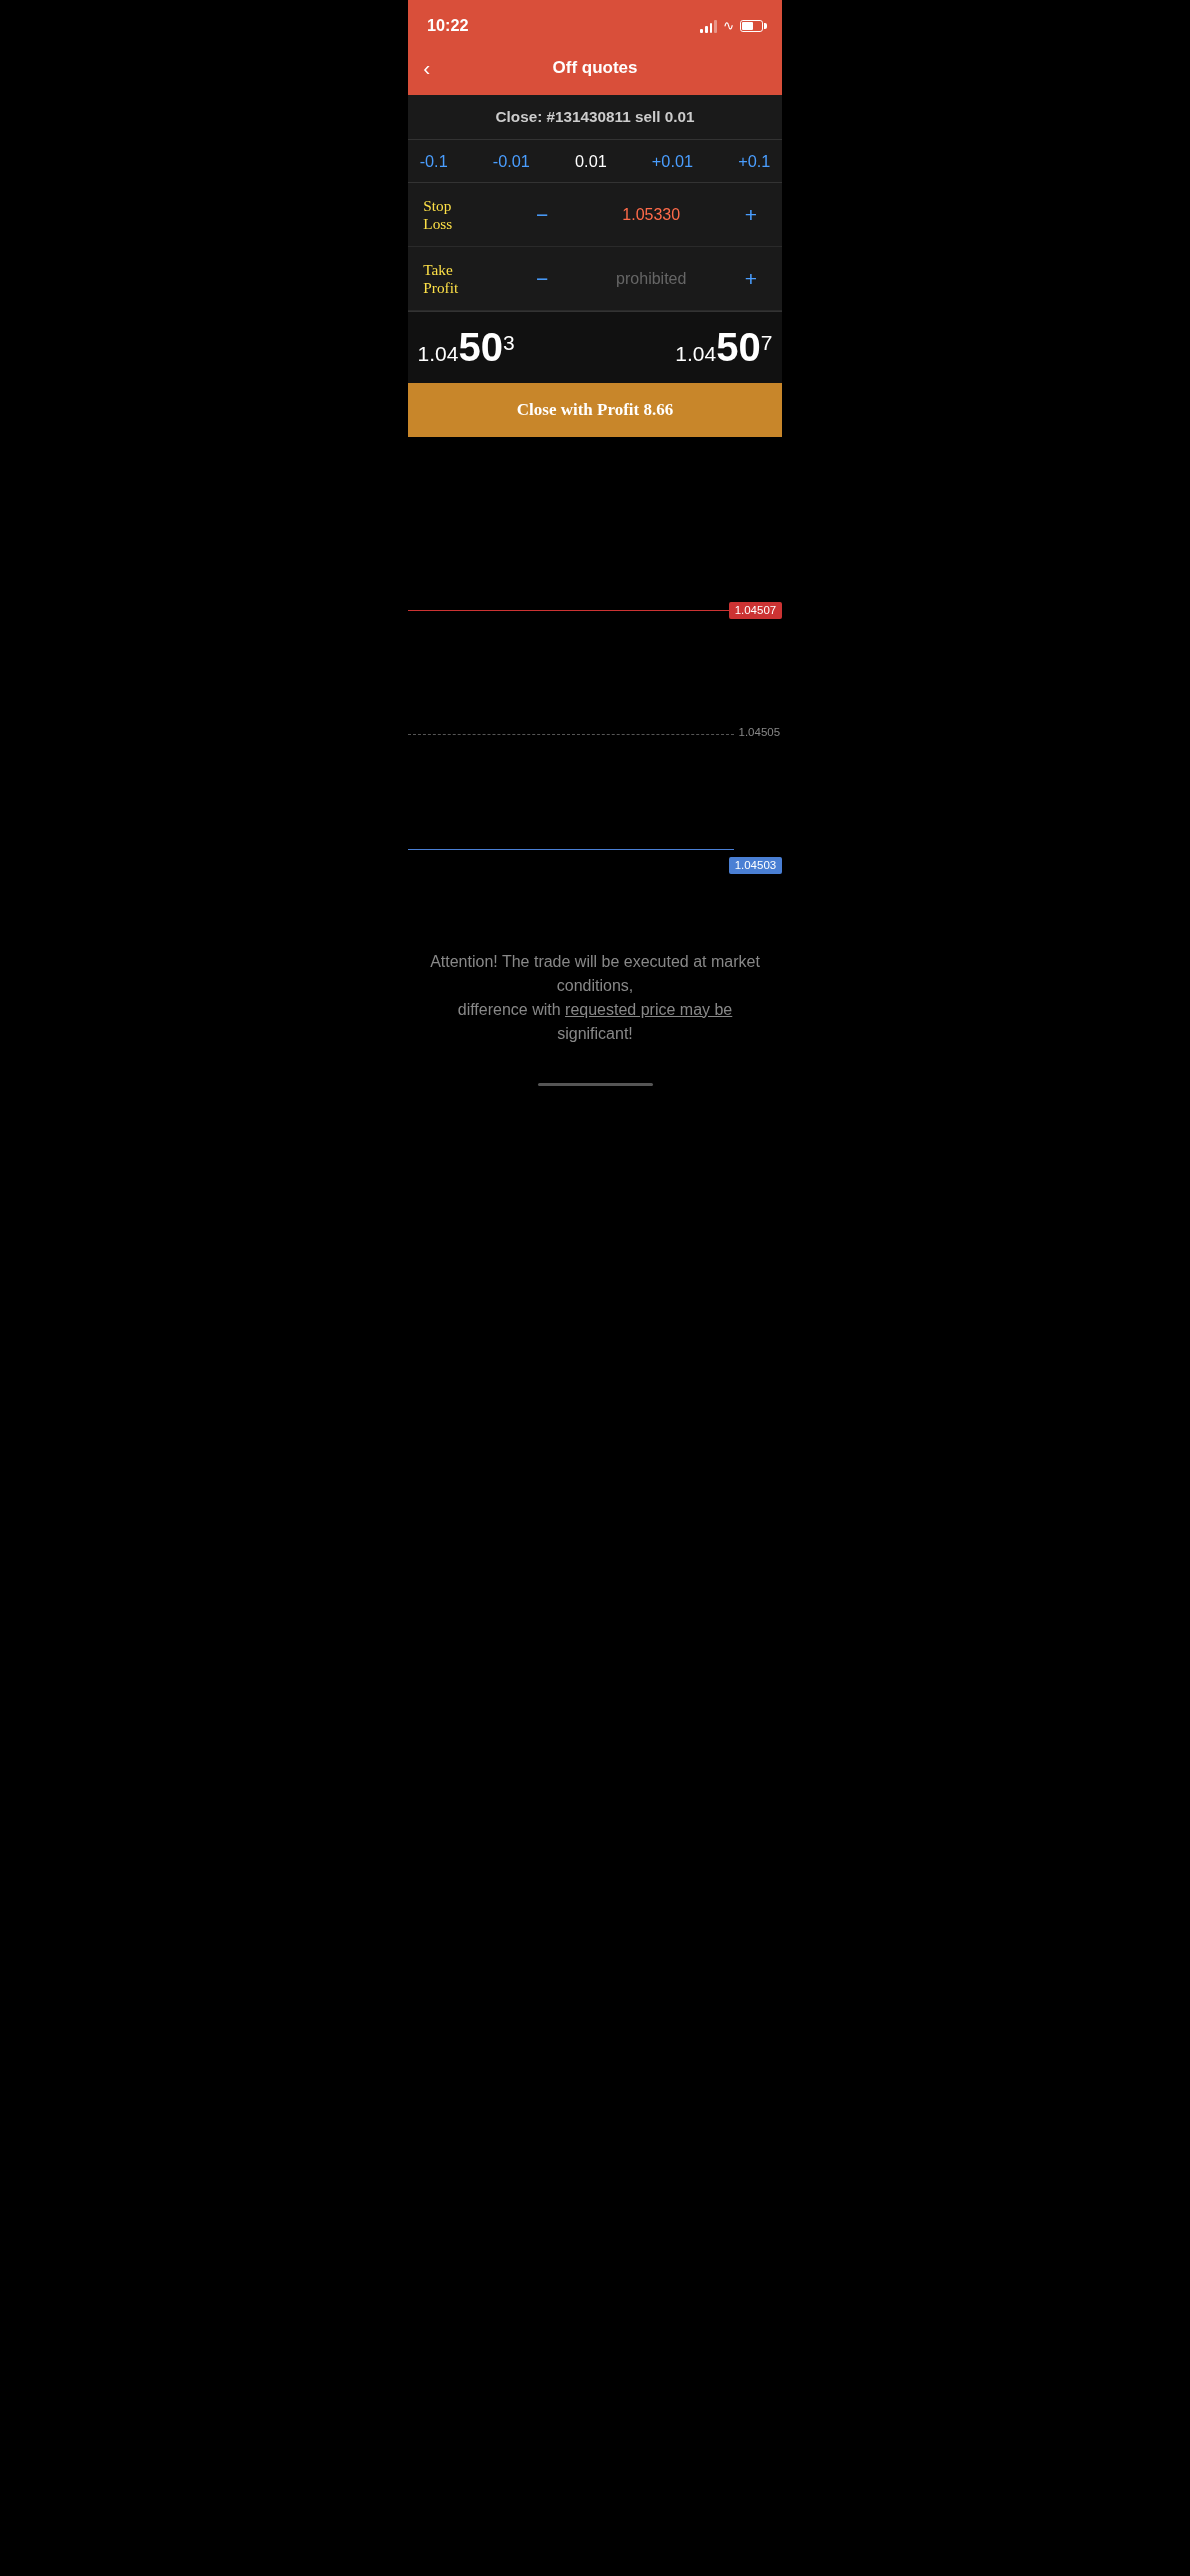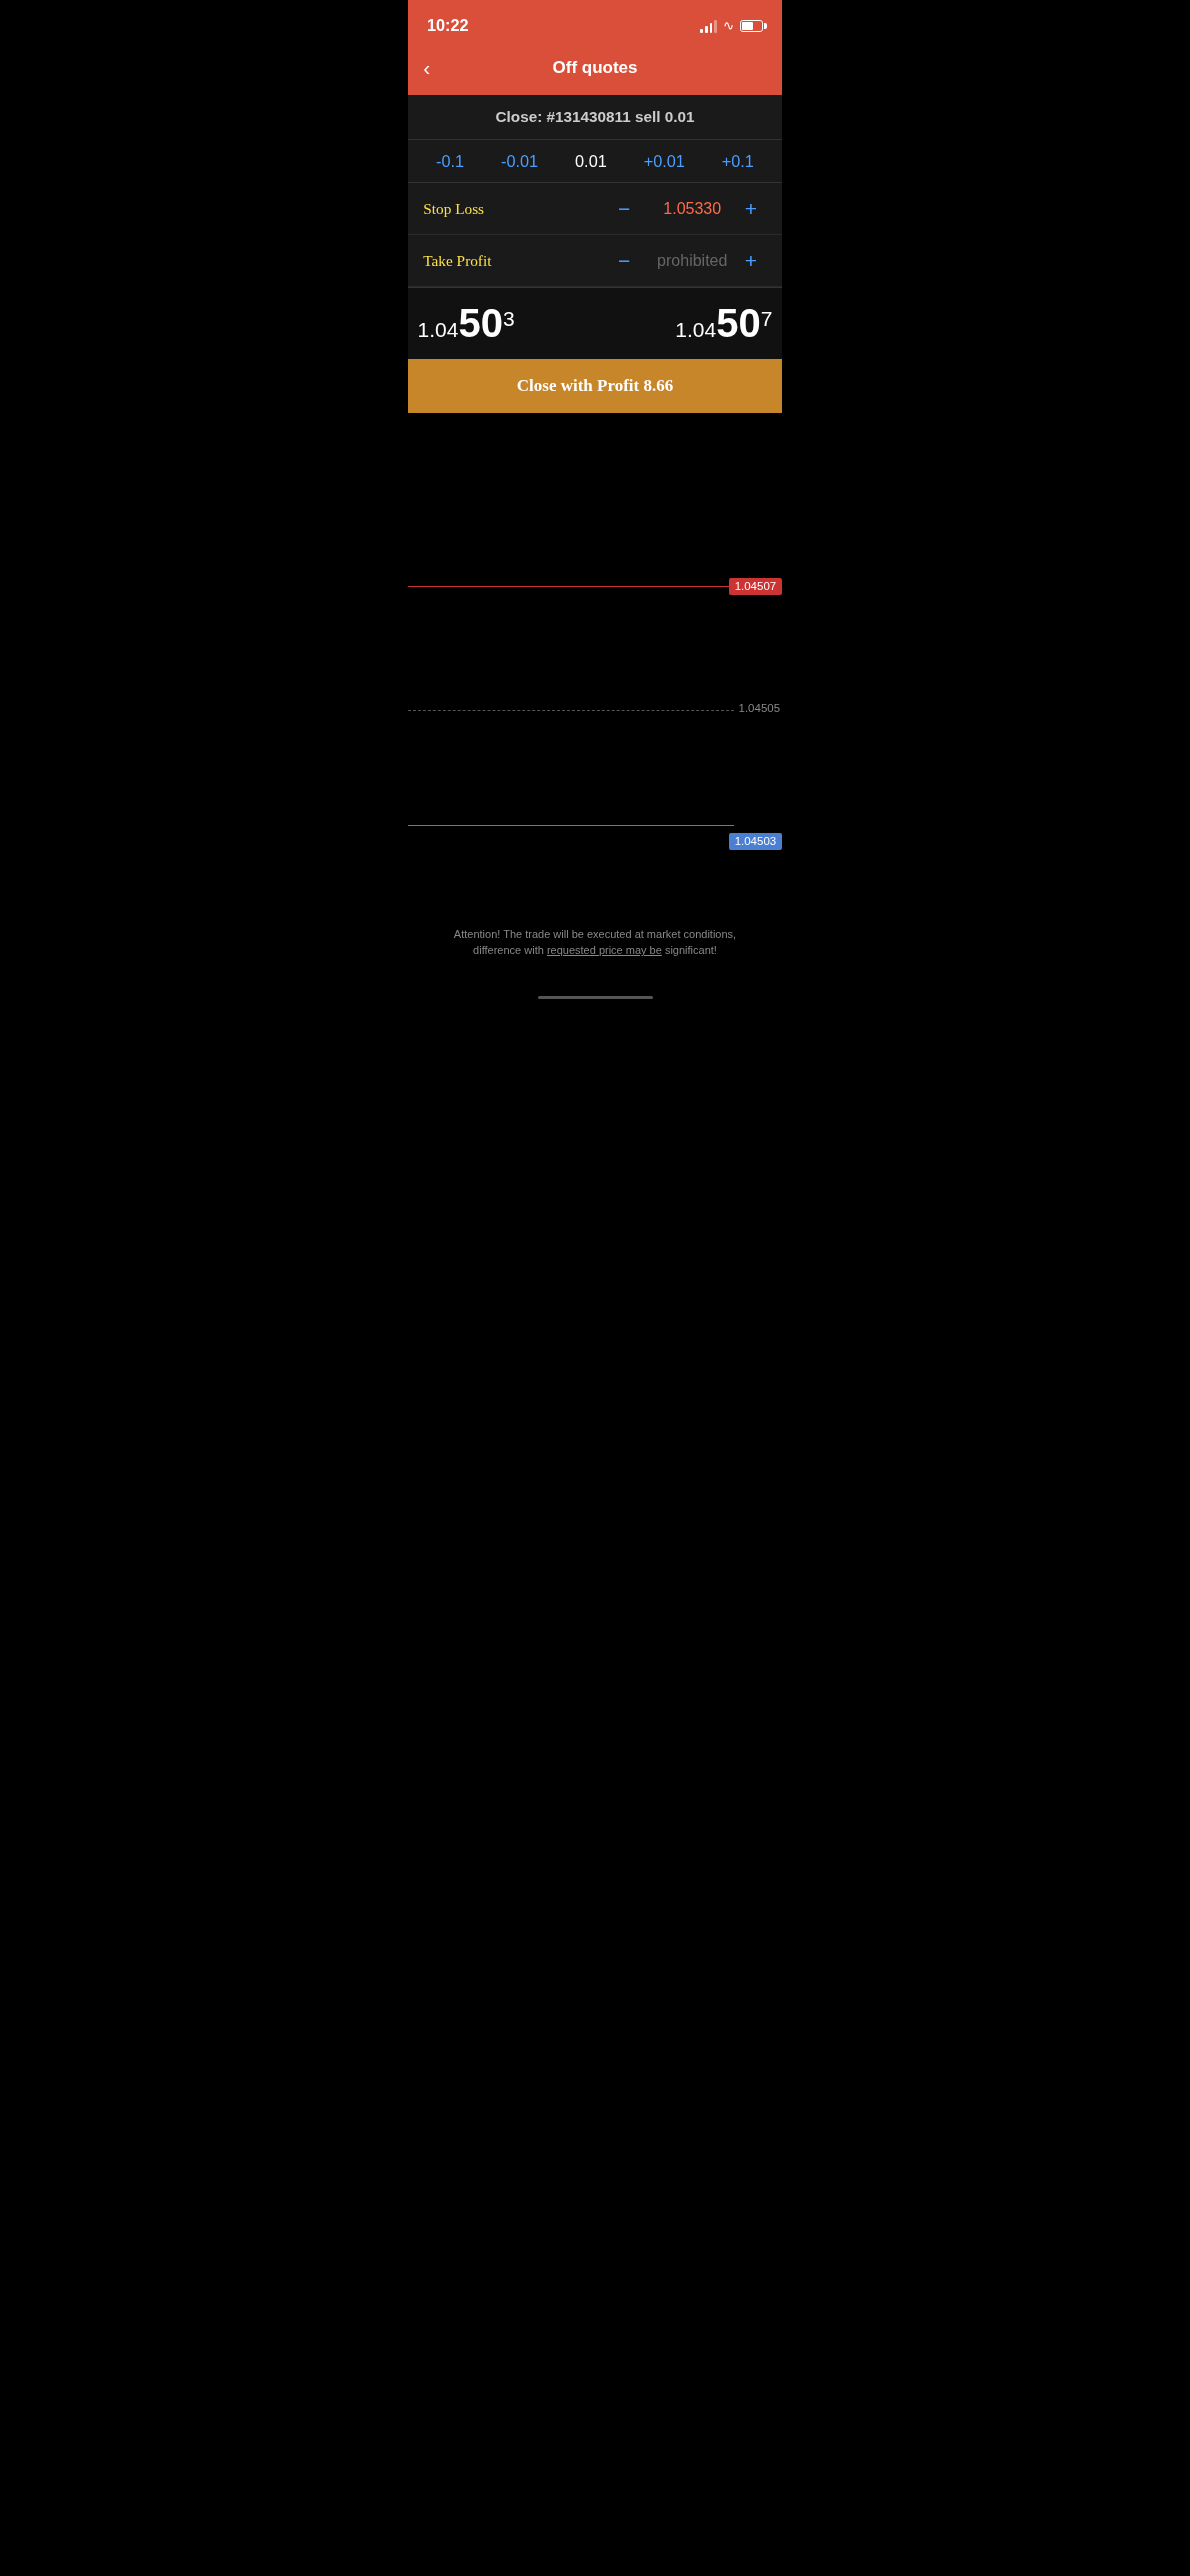--- a/index.html
+++ b/index.html
@@ -1,16 +1,16 @@
 <!DOCTYPE html>
 <html><head>
   <meta charset="utf-8">
   <meta name="viewport" content="width=device-width, initial-scale=1">
   <style>
-    * { margin: 0; padding: 0; box-sizing: border-box; }
+    * { margin: 0; padding: 0; box-sizing: border-box; gap: 41px; }
 
     body {
       background: #000;
       font-family: -apple-system, BlinkMacSystemFont, 'Helvetica Neue', Arial, sans-serif;
       width: 374px;
       margin: 0 auto;
       min-height: 100vh;
       overflow-x: hidden;
     }
 
@@ -312,21 +312,21 @@
 
     
     .bottom-notice {
       background: #000;
       padding: 15.3px 19px 29px;
       text-align: center;
     }
 
     .notice-text {
       color: #888;
-      font-size: 11px;
+      font-size: 16px;
       line-height: 1.5;
     }
 
     .notice-text span {
       text-decoration: underline;
     }
 
     
     .home-indicator {
       display: flex;

